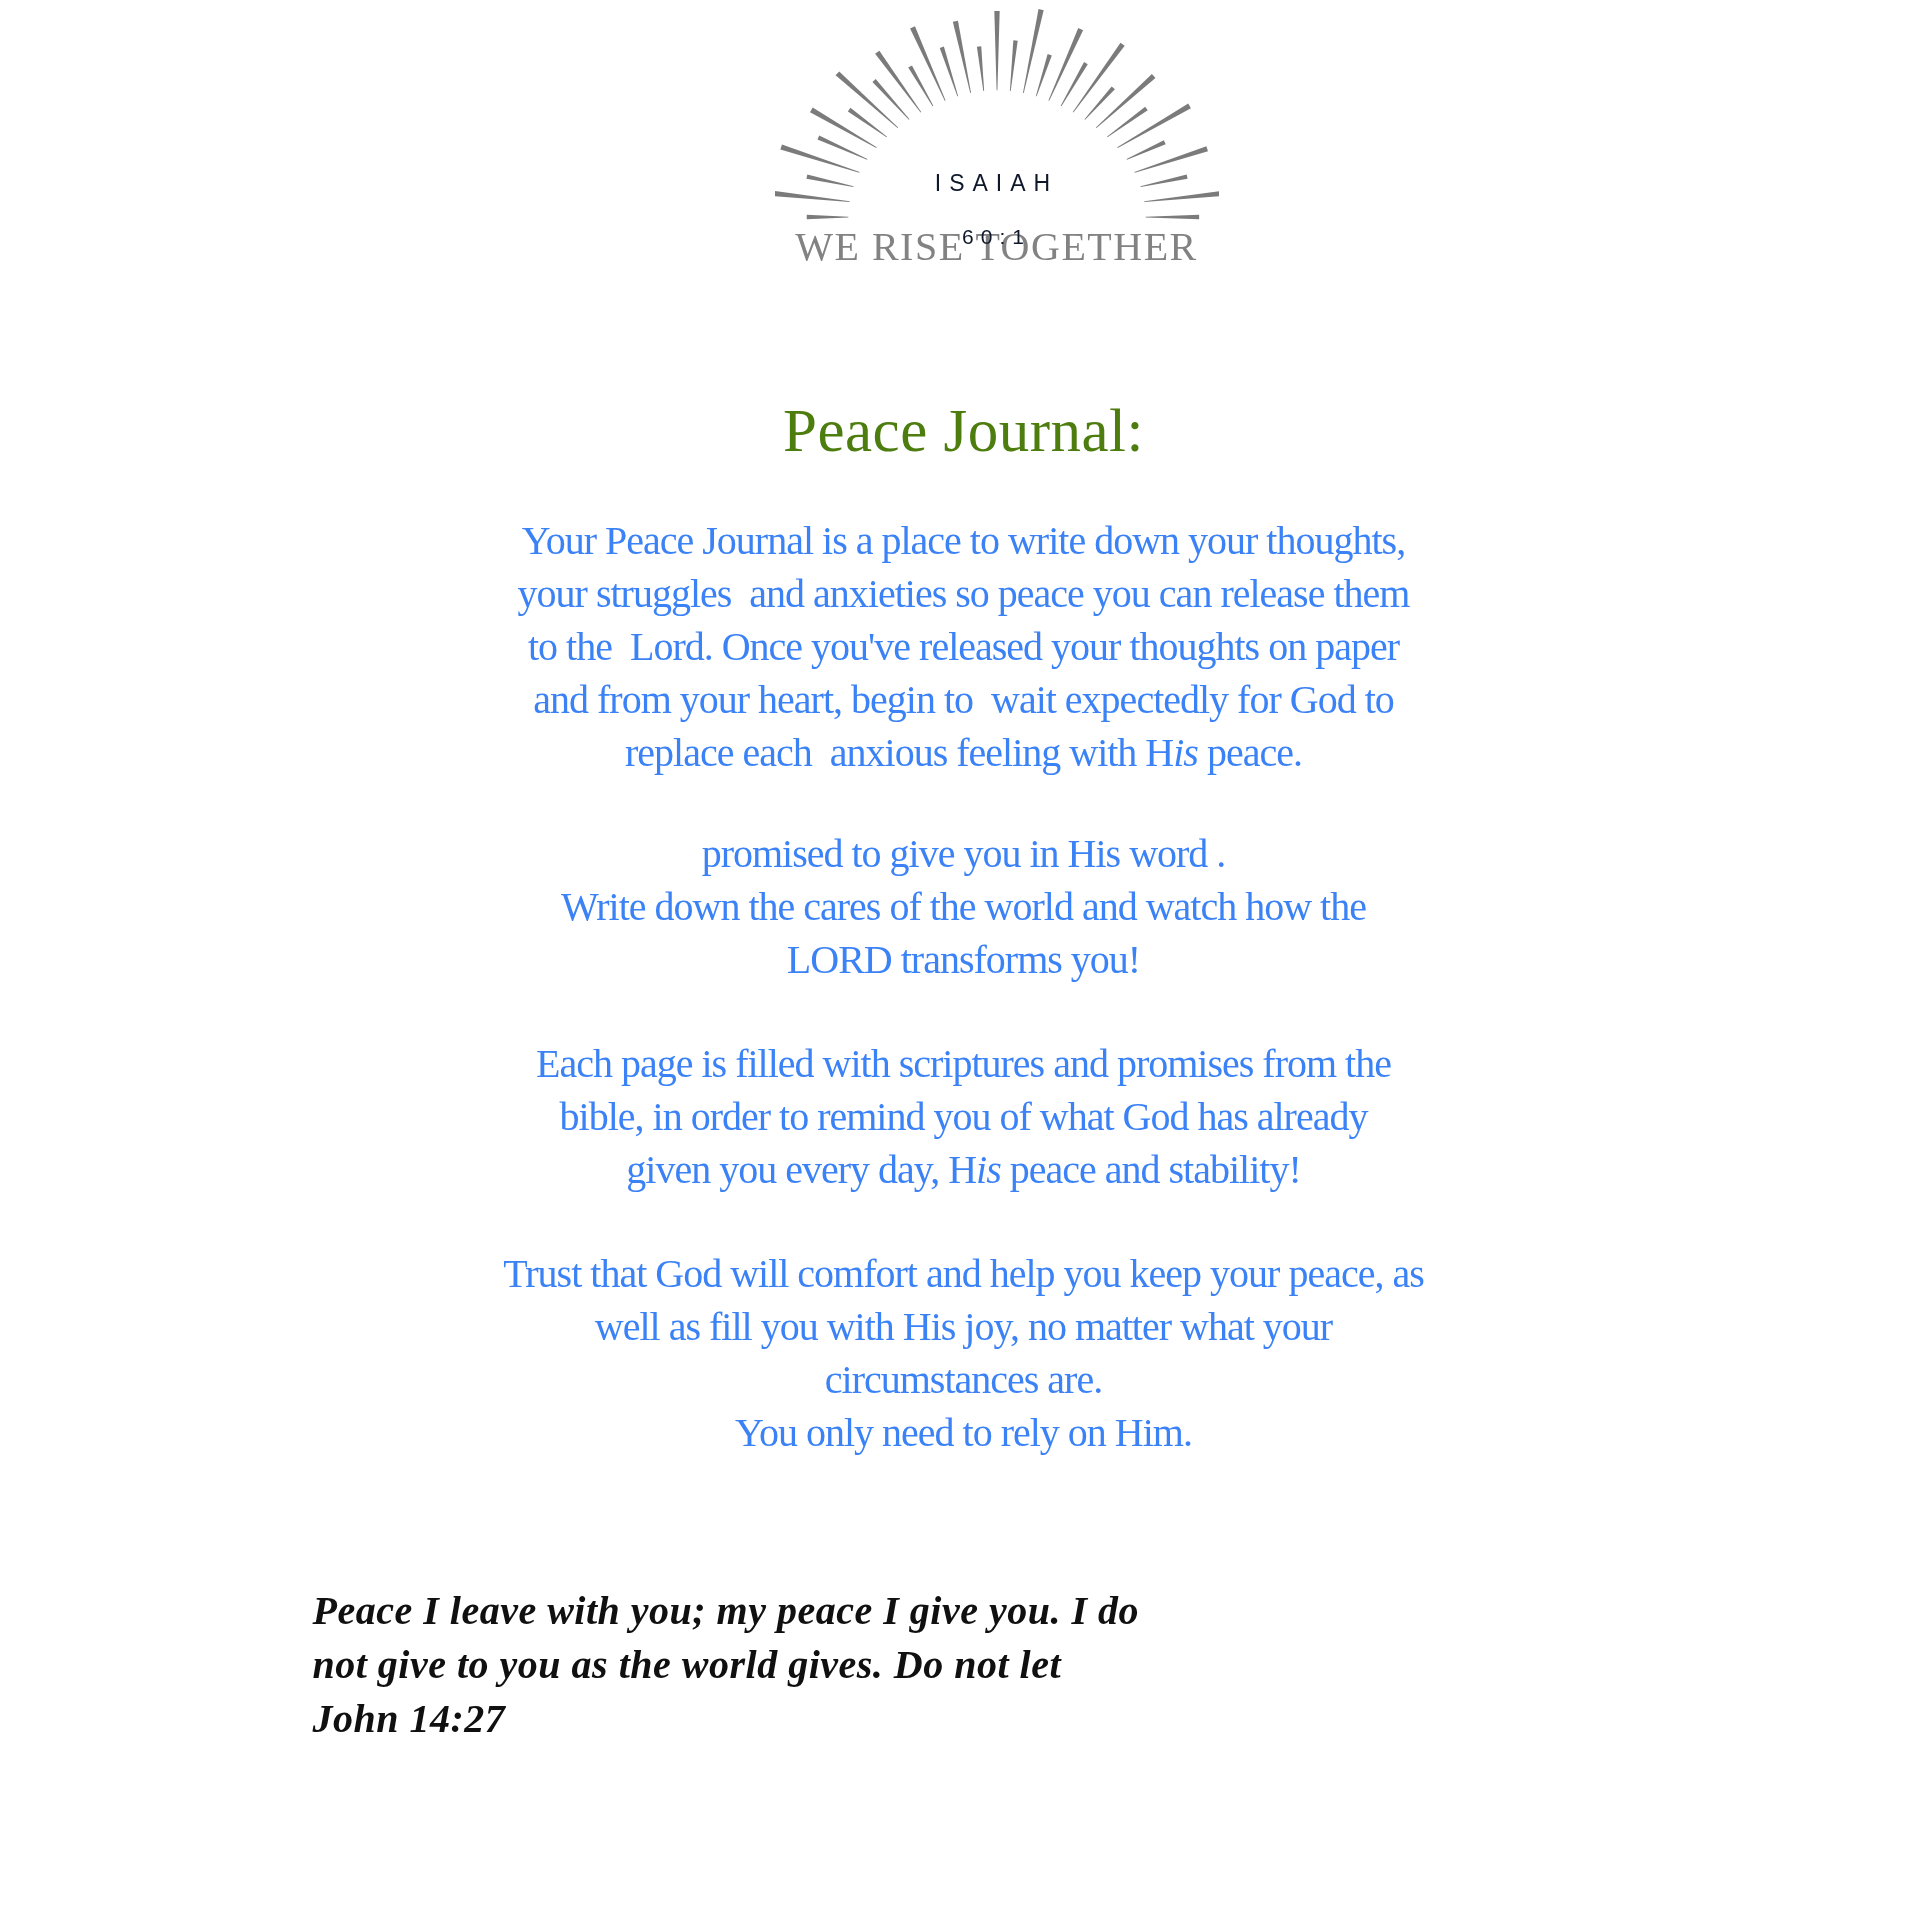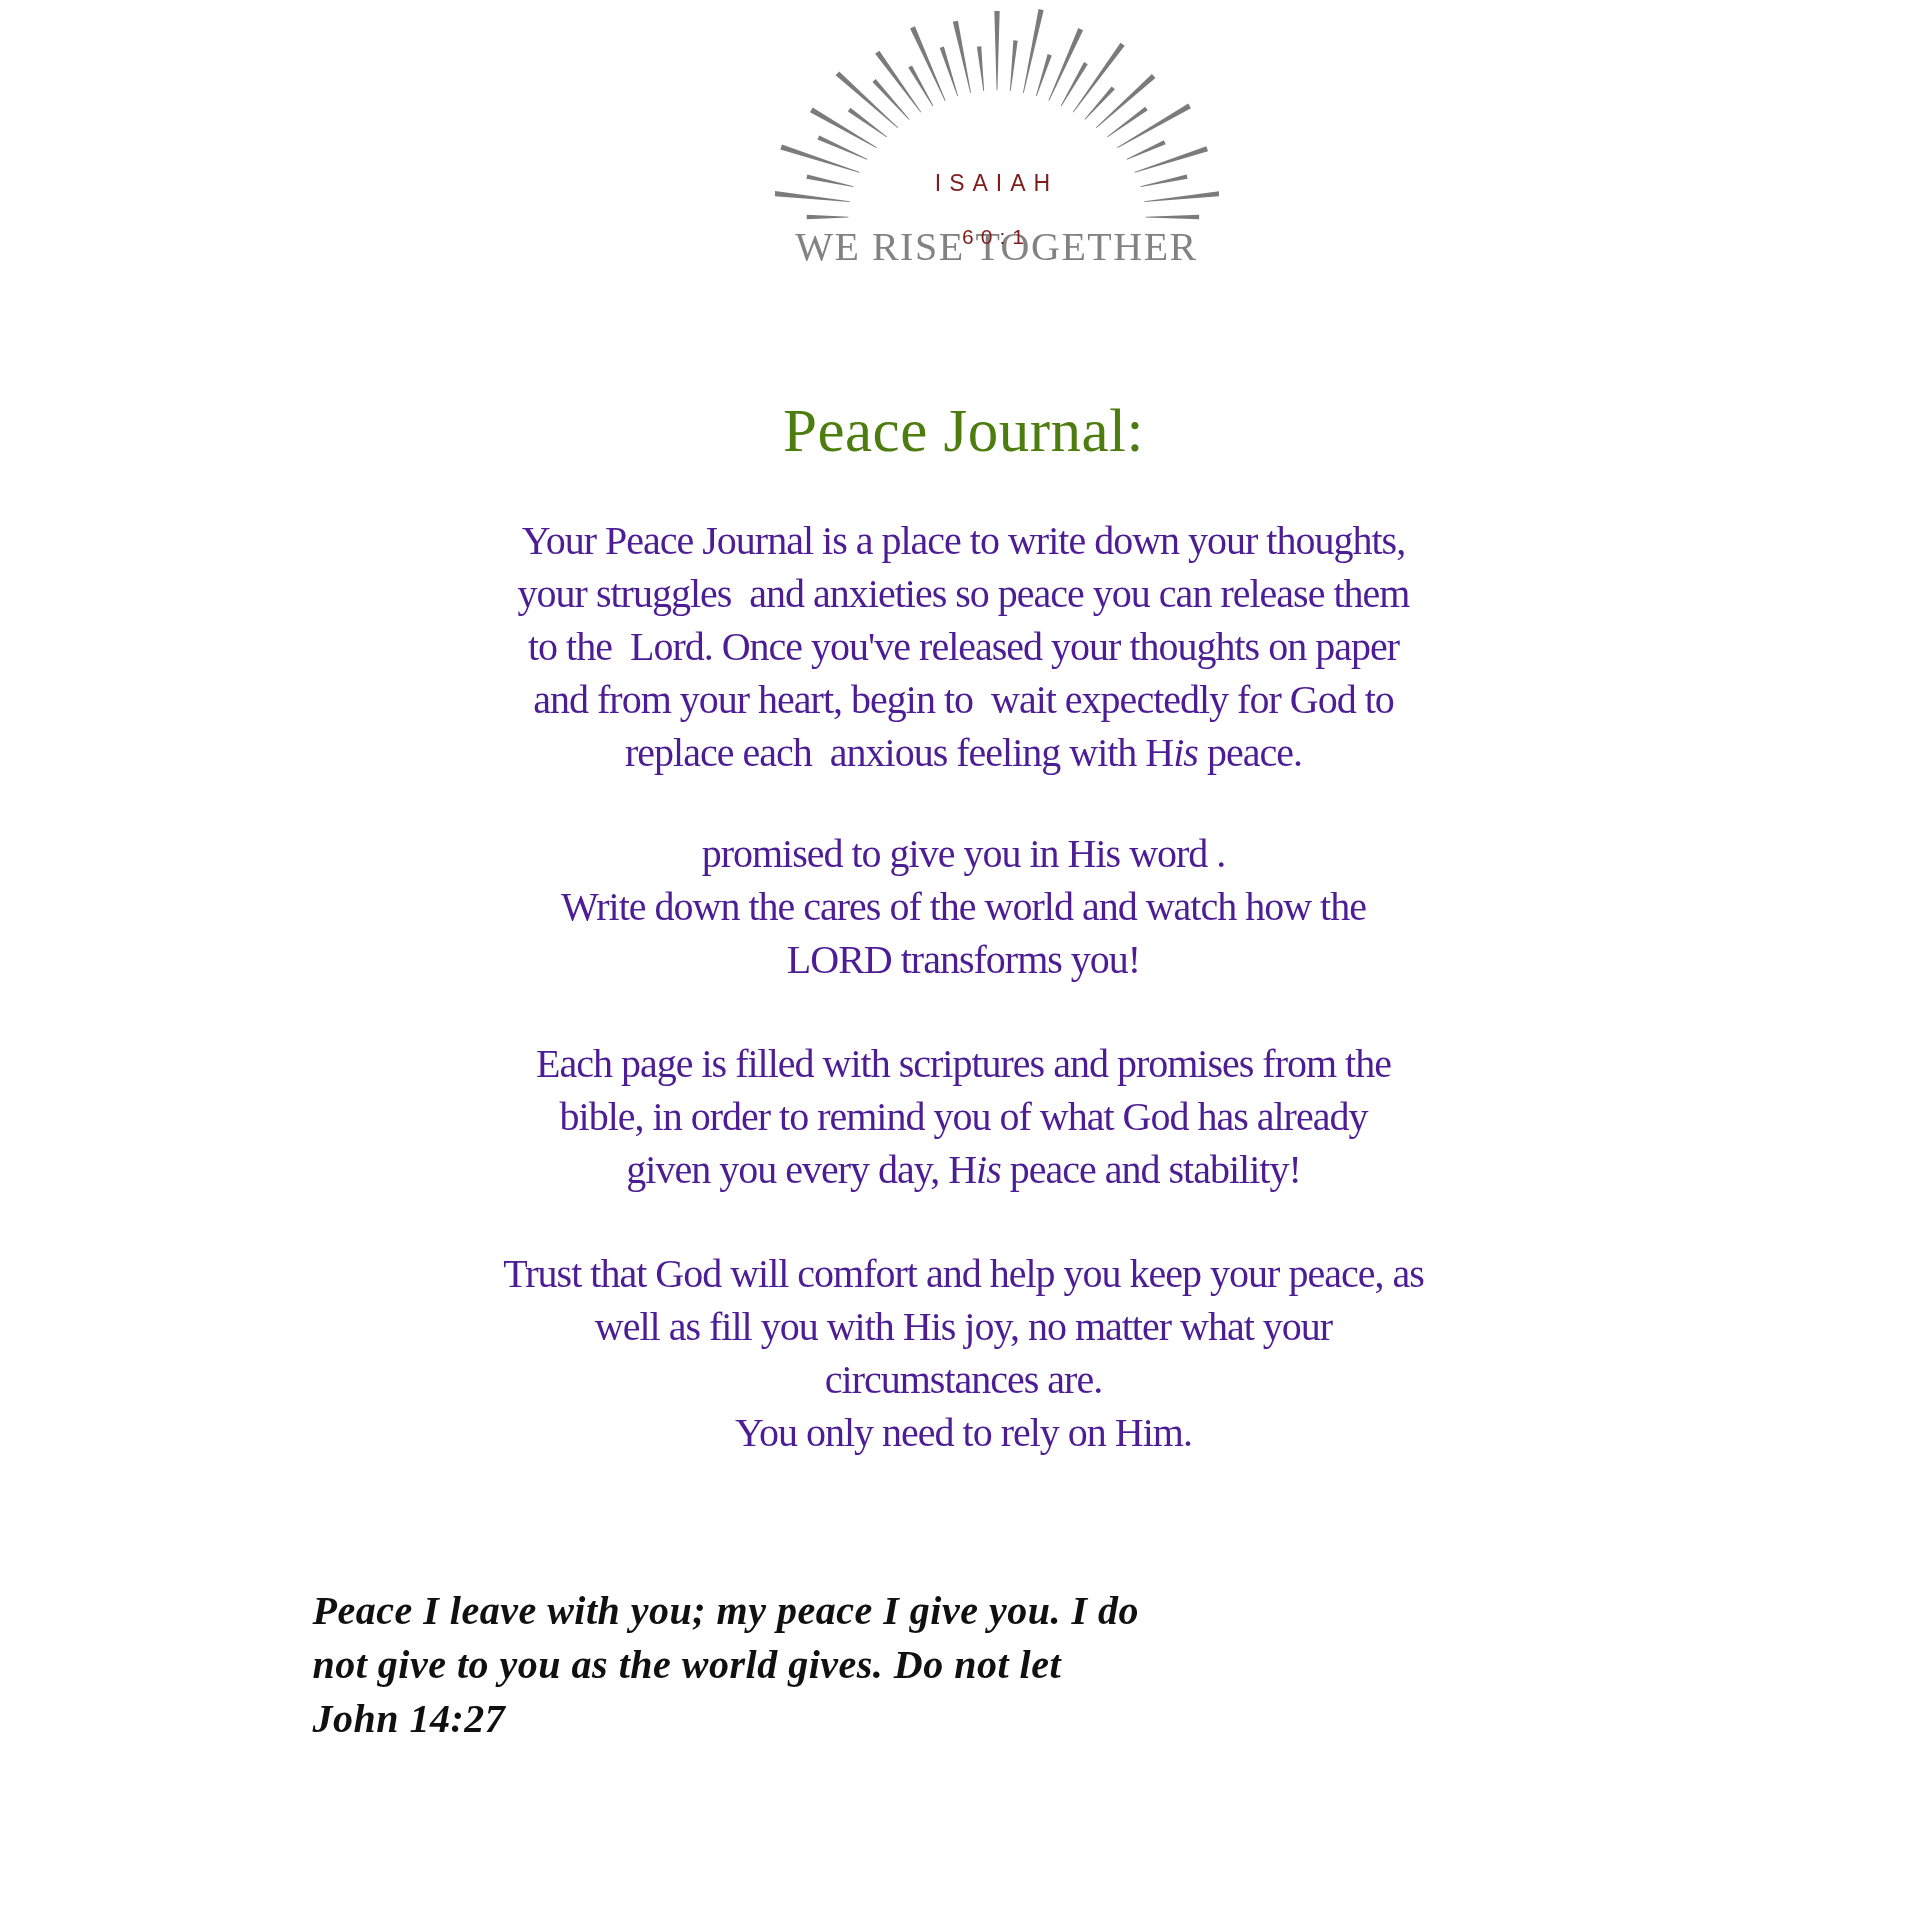--- a/index.html
+++ b/index.html
@@ -16,21 +16,21 @@
     width: 444px;
     margin: 4px auto 0 auto;
     transform: translateX(33px);
     position: relative;
   }
   .sunburst-figure { position: relative; width: 444px; height: 219px; }
   .sunburst-figure svg { display: block; }
   .verse-line {
     position: absolute; left: 0; width: 100%;
     text-align: center;
-    color: #7f1d1d;
+    color: #0f172a;
     font-family: "Liberation Sans", sans-serif;
   }
   .verse-line.l1 { top: 166px; font-size: 23px; letter-spacing: 8px; }
   .verse-line.l2 { top: 191px; font-size: 21px; letter-spacing: 7px; margin-top: 30px; }
   .brand {
     margin-top: 0;
     text-align: center;
     font-size: 40px;
     letter-spacing: 1.5px;
     color: #828282;
@@ -48,21 +48,21 @@
     letter-spacing: 0.5px;
   }
 
   
   .body-col { width: 1386px; margin: 0 auto; }
   .para { text-align: center; }
   .para .line {
     font-size: 40px;
     line-height: 53px;
     letter-spacing: -1px;
-    color: #4c1d95;
+    color: #3b82f6;
     white-space: pre-wrap;
   }
   .para.p1 { margin-top: 45px; }
   .para.p2 { margin-top: 48px; }
   .para.p3 { margin-top: 51px; }
   .para.p4 { margin-top: 51px; }
   .em { font-style: italic; }
 
   
   .quote {

